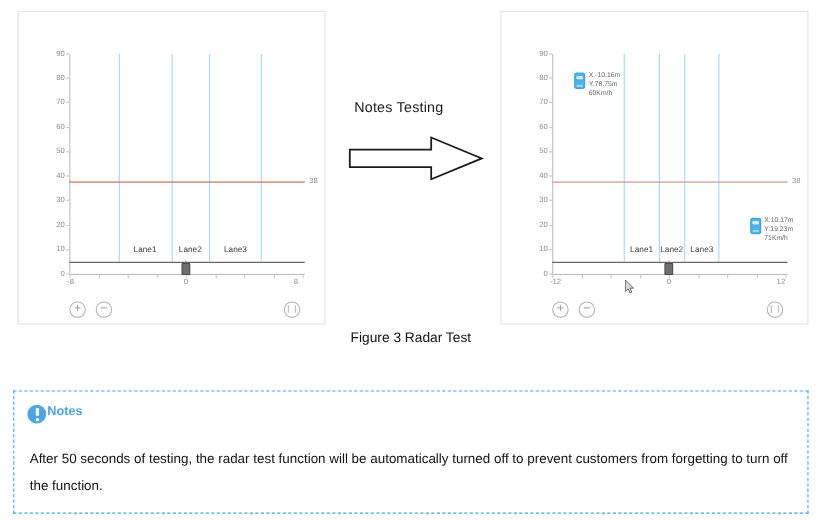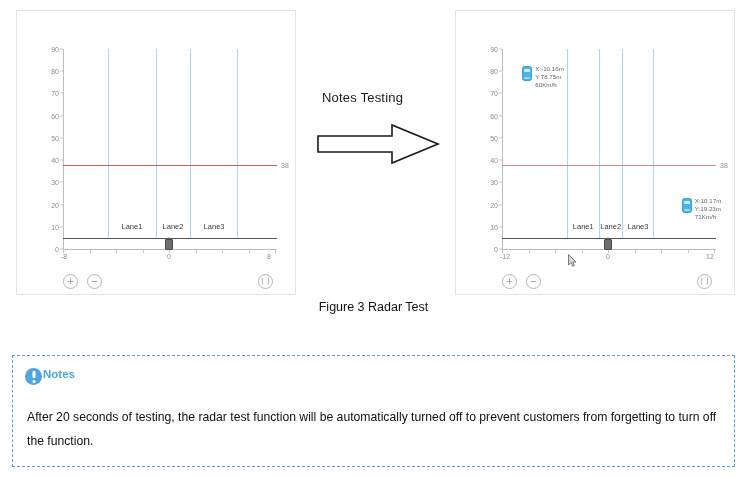--- a/index.html
+++ b/index.html
@@ -318,14 +318,14 @@
   </svg>
 </div>
 
 <div id="figure-caption">Figure 3   Radar Test</div>
 
 <div id="notes-box">
   <div id="notes-header">
     <div id="notes-icon"></div>
     <div id="notes-title">Notes</div>
   </div>
-  <div id="notes-body">After 20 seconds of testing, the radar test function will be automatically turned off to prevent customers from forgetting to turn off the function.</div>
+  <div id="notes-body">After 50 seconds of testing, the radar test function will be automatically turned off to prevent customers from forgetting to turn off the function.</div>
 </div>
 
 </body></html>

